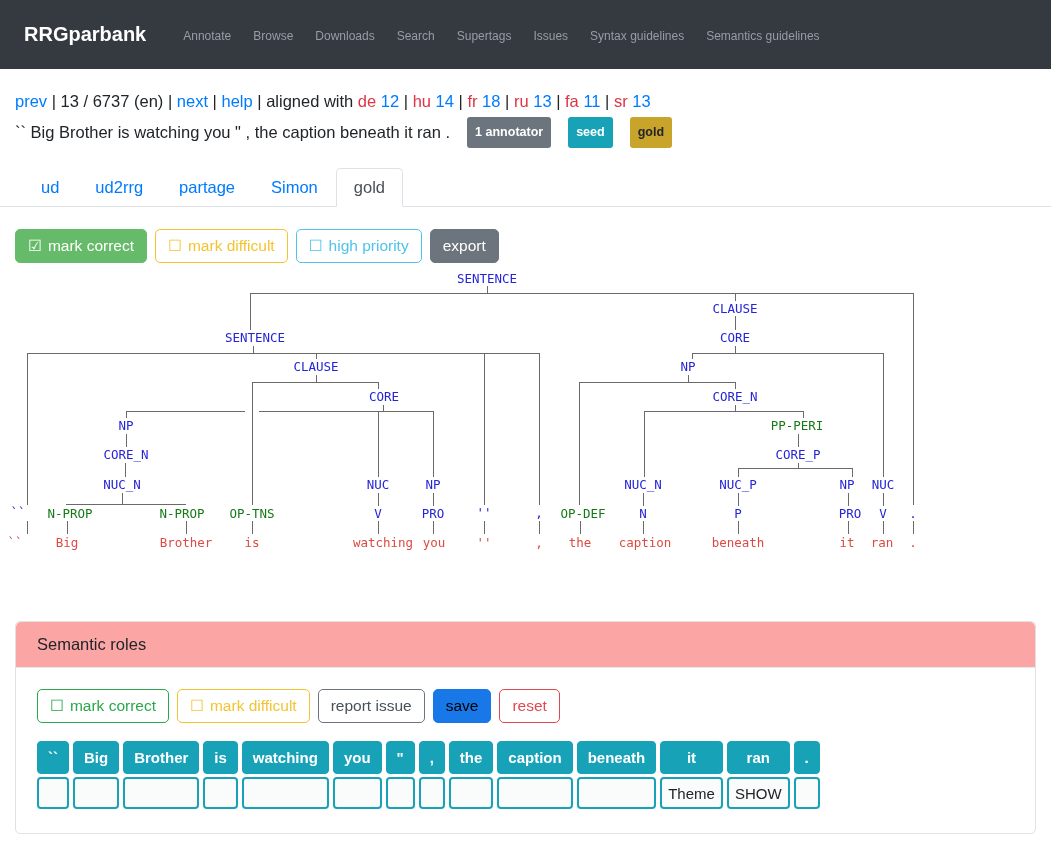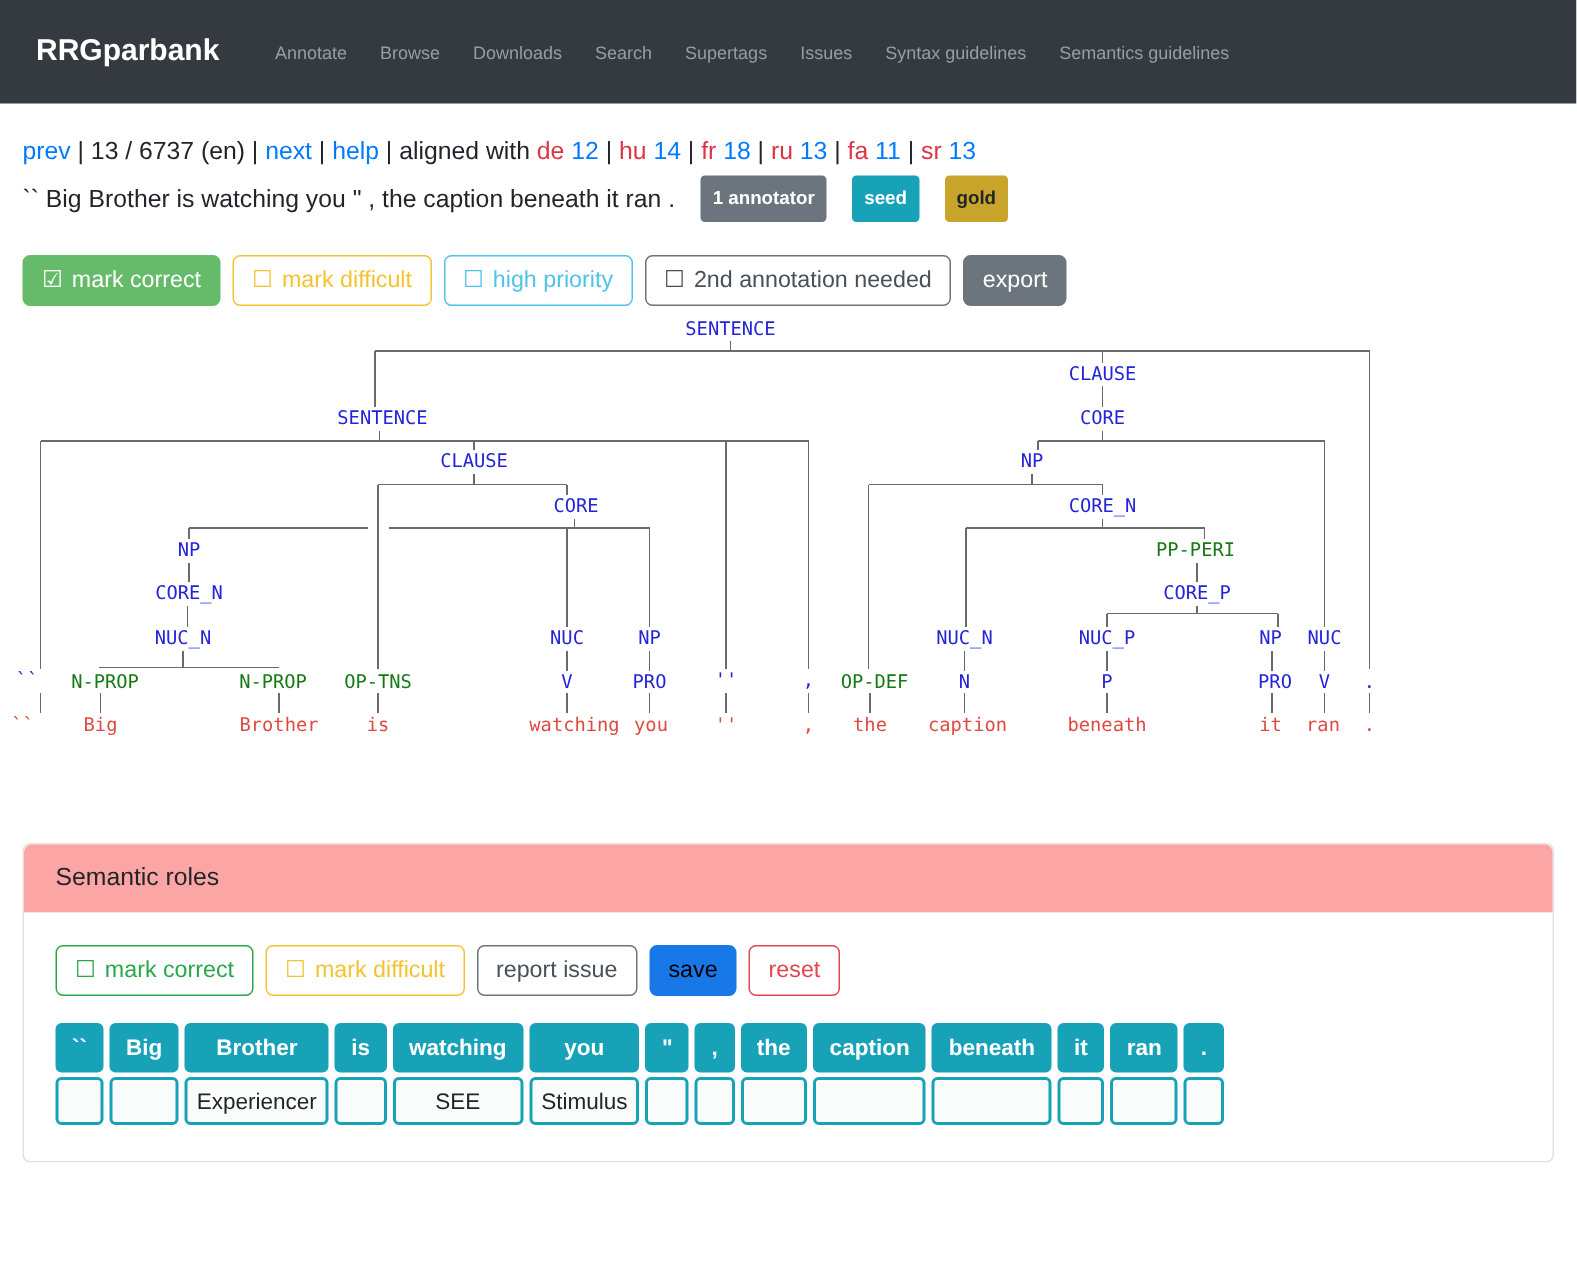--- a/index.html
+++ b/index.html
@@ -69,26 +69,32 @@
   <span class="brand">RRGparbank</span>
   <div id="nav-links"><a class="nav-link">Annotate</a><a class="nav-link">Browse</a><a class="nav-link">Downloads</a><a class="nav-link">Search</a><a class="nav-link">Supertags</a><a class="nav-link">Issues</a><a class="nav-link">Syntax guidelines</a><a class="nav-link">Semantics guidelines</a></div>
 </nav>
 
 <div class="content">
   <div class="pager" id="pager"><a class="lnk">prev</a><span class="sep"> | </span><span>13 / 6737 (en)</span><span class="sep"> | </span><a class="lnk">next</a><span class="sep"> | </span><a class="lnk">help</a><span class="sep"> | </span><span>aligned with </span><span class="lang">de</span> <a class="lnk">12</a><span class="sep"> | </span><span class="lang">hu</span> <a class="lnk">14</a><span class="sep"> | </span><span class="lang">fr</span> <a class="lnk">18</a><span class="sep"> | </span><span class="lang">ru</span> <a class="lnk">13</a><span class="sep"> | </span><span class="lang">fa</span> <a class="lnk">11</a><span class="sep"> | </span><span class="lang">sr</span> <a class="lnk">13</a></div>
   <div class="sentence-line">
     <span>`` Big Brother is watching you " , the caption beneath it ran .</span><span id="badges"><span class="badge" style="background: rgb(108, 117, 125); color: rgb(255, 255, 255);">1 annotator</span><span class="badge" style="background: rgb(23, 162, 184); color: rgb(255, 255, 255);">seed</span><span class="badge" style="background: rgb(201, 164, 43); color: rgb(33, 37, 41);">gold</span></span>
   </div>
 
+  <div class="tabs" id="tabs">
+      <div class="tab">ud</div>
+      <div class="tab">ud2rrg</div>
+      <div class="tab">partage</div>
+      <div class="tab">Simon</div>
+      <div class="tab active">gold</div>
+    </div>
 
   <div class="toolbar" id="toolbar">
       <button class="btn solid-green"><span class="chk">☑</span><span>mark correct</span></button>
       <button class="btn outline-yellow"><span class="chk">☐</span><span>mark difficult</span></button>
       <button class="btn outline-cyan"><span class="chk">☐</span><span>high priority</span></button>
-      <button class="btn outline-gray"><span class="chk">☐</span><span>2nd annotation needed</span></button>
       <button class="btn solid-gray"><span>export</span></button>
     </div>
 </div>
 
 <svg class="tree-svg" id="tree" width="1051" height="322" viewBox="0 248 1051 322">
     <line x1="487" y1="271" x2="487" y2="278" class="tree-line"></line>
     <line x1="250" y1="278" x2="913" y2="278" class="tree-line"></line>
     <line x1="250" y1="278" x2="250" y2="315" class="tree-line"></line>
     <line x1="735" y1="278" x2="735" y2="286" class="tree-line"></line>
     <line x1="913" y1="278" x2="913" y2="490" class="tree-line"></line>
@@ -227,29 +233,29 @@
             <th>beneath</th>
             <th>it</th>
             <th>ran</th>
             <th>.</th>
           </tr>
         </thead>
       <tbody id="sr-body">
           <tr>
             <td></td>
             <td></td>
-            <td>Experiencer</td>
-            <td></td>
-            <td>SEE</td>
-            <td>Stimulus</td>
-            <td></td>
-            <td></td>
-            <td></td>
-            <td></td>
-            <td></td>
-            <td></td>
-            <td></td>
+            <td></td>
+            <td></td>
+            <td></td>
+            <td></td>
+            <td></td>
+            <td></td>
+            <td></td>
+            <td></td>
+            <td></td>
+            <td>Theme</td>
+            <td>SHOW</td>
             <td></td>
           </tr>
         </tbody>
     </table>
   </div>
 </section>
 
 </body></html>

